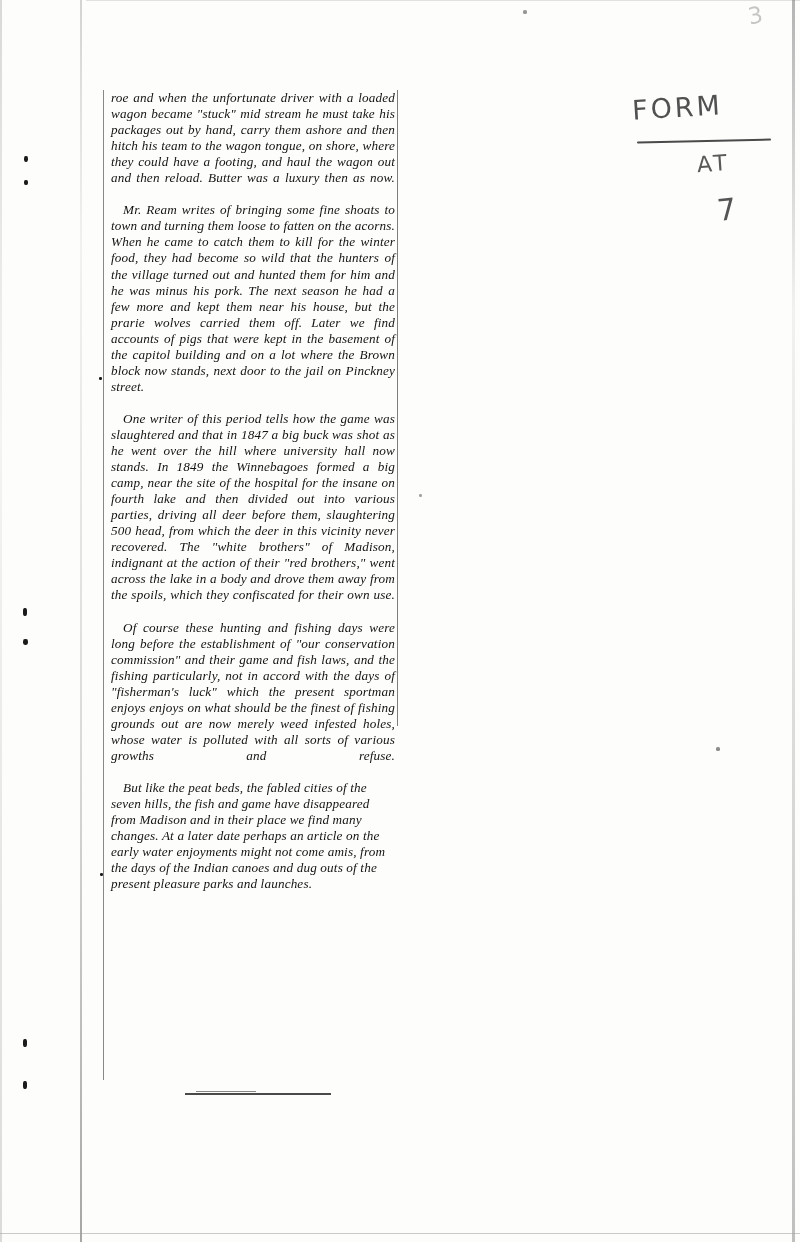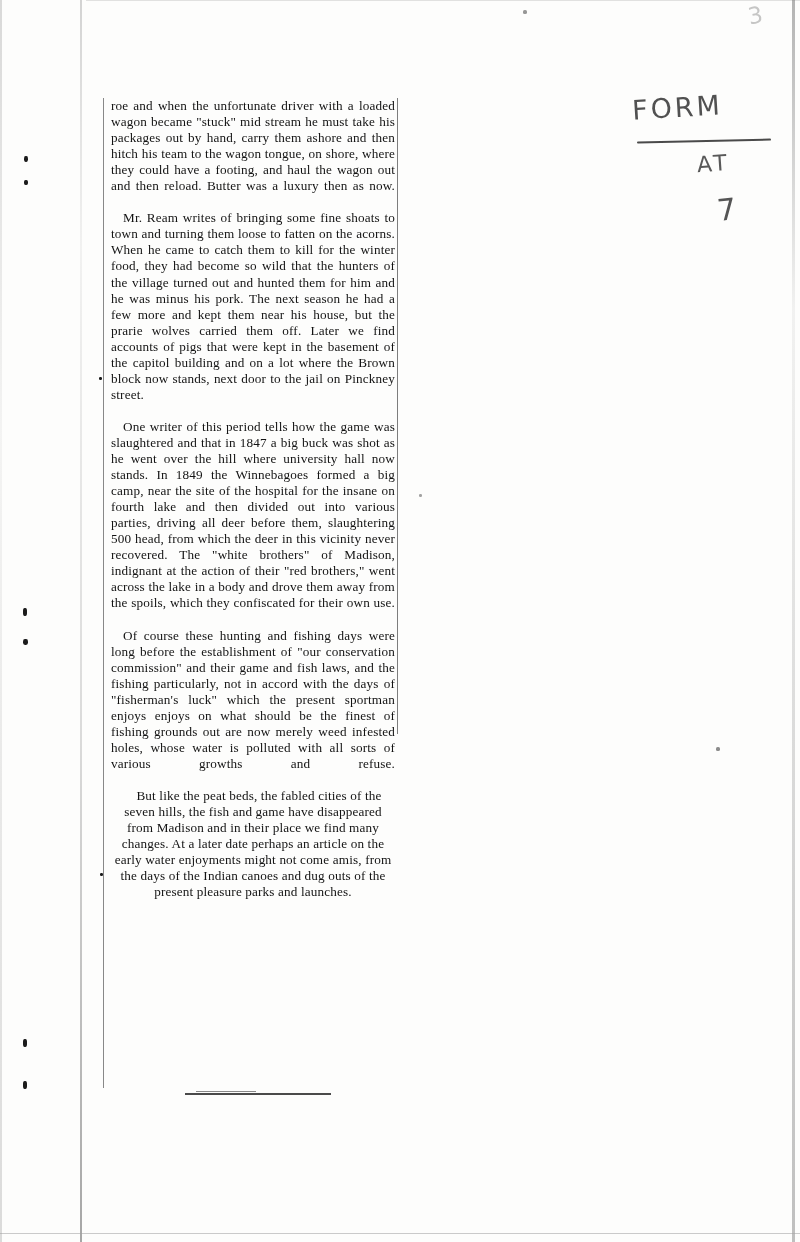--- a/index.html
+++ b/index.html
@@ -75,22 +75,23 @@
   .speck {
     position: absolute;
     background: #1b1b1b;
     border-radius: 40%;
   }
 
   
   #clipping {
     position: absolute;
     left: 103px;
-    top: 98px;
+    top: 90px;
     width: 296px;
+    font-style: italic;
   }
   .col-rule-left {
     position: absolute;
     left: 0px;
     top: 0px;
     width: 1px;
     height: 990px;
     background: rgba(40,40,40,0.55);
   }
   .col-rule-right {
@@ -113,21 +114,21 @@
     font-family: "Liberation Serif", "DejaVu Serif", serif;
     font-size: 13.2px;
     line-height: 16.05px;
     color: #131313;
     text-align: justify;
     text-indent: 12px;
     letter-spacing: 0.15px;
     -webkit-font-smoothing: none;
   }
   p.para.first { text-indent: 0px; }
-  p.para:last-child { text-align: center; }
+  p.para:last-child { text-align: left; }
 
   
   p.para::after {
     content: "";
     display: inline-block;
     width: 100%;
   }
 
   
   .end-rule {

